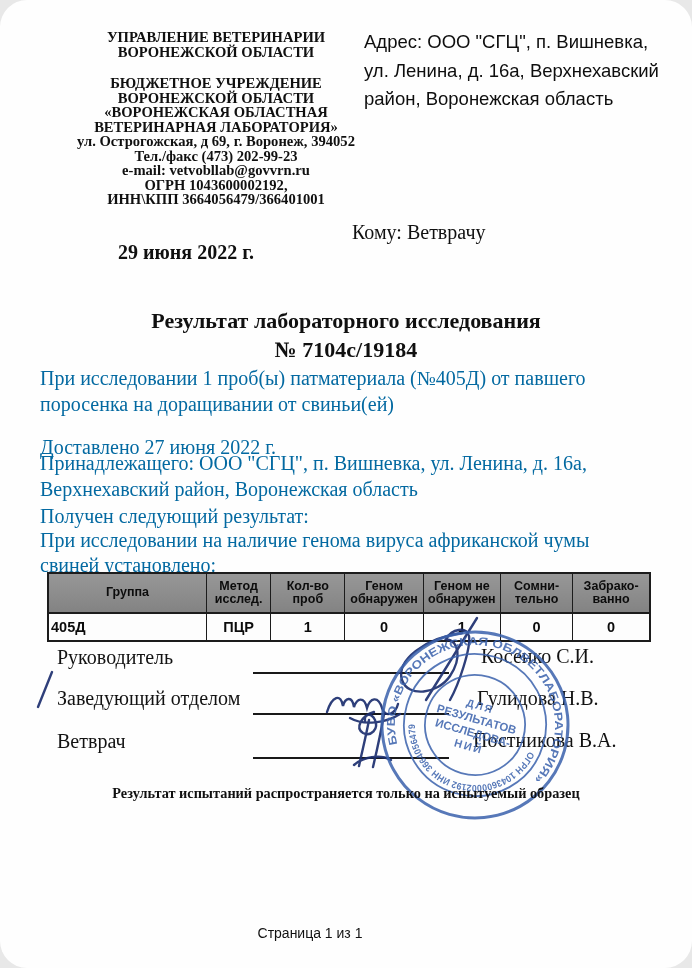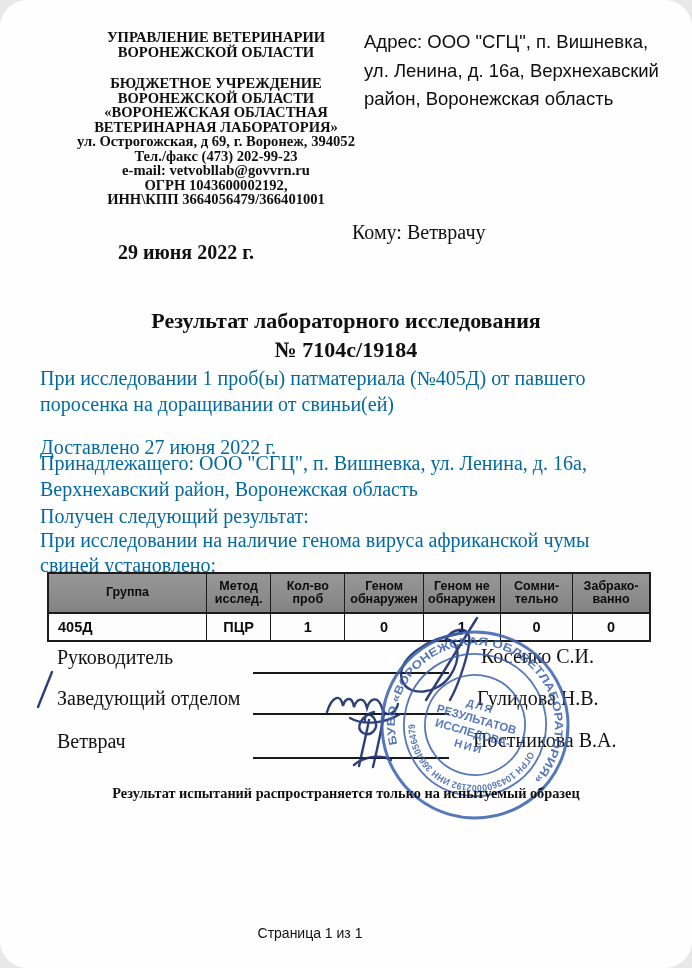--- a/index.html
+++ b/index.html
@@ -43,21 +43,21 @@
     background:linear-gradient(180deg,#979797,#838383);
     color:#0c0c0c;font-weight:bold;font-size:12.5px;line-height:13.5px;
     border:1.6px solid #1c1c1c;padding:2px 1px;vertical-align:middle;height:34px;
   }
   table.results td{
     border:1.6px solid #1c1c1c;border-top-width:2.4px;
     font-weight:bold;font-size:14.5px;text-align:center;height:24px;
     color:#0c0c0c;background:#fdfdfd;
   }
   table.results{border:2.4px solid #1c1c1c;}
-  table.results td.cell-group{text-align:left;padding-left:9px;}
+  table.results td.cell-group{text-align:left;padding-left:2px;}
   
   .sig-role{position:absolute;left:57px;font-size:20px;color:#121212;}
   .role-1{top:646px;}
   .role-2{top:687px;}
   .role-3{top:730px;}
   .sig-name{position:absolute;font-size:20px;color:#121212;}
   .name-1{left:481px;top:645px;}
   .name-2{left:477px;top:687px;}
   .name-3{left:473px;top:729px;}
   .sig-line{position:absolute;left:253px;width:196px;height:2px;background:#191919;}

